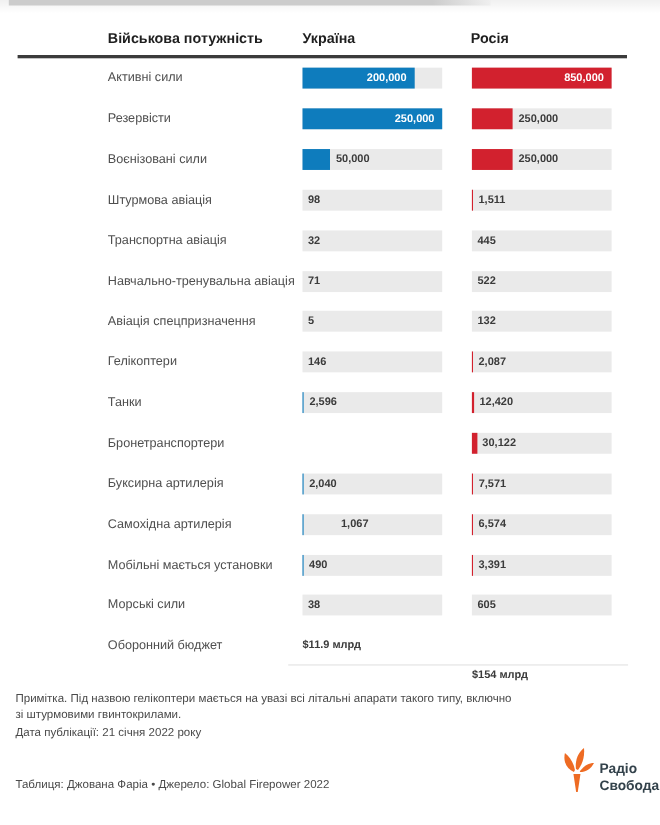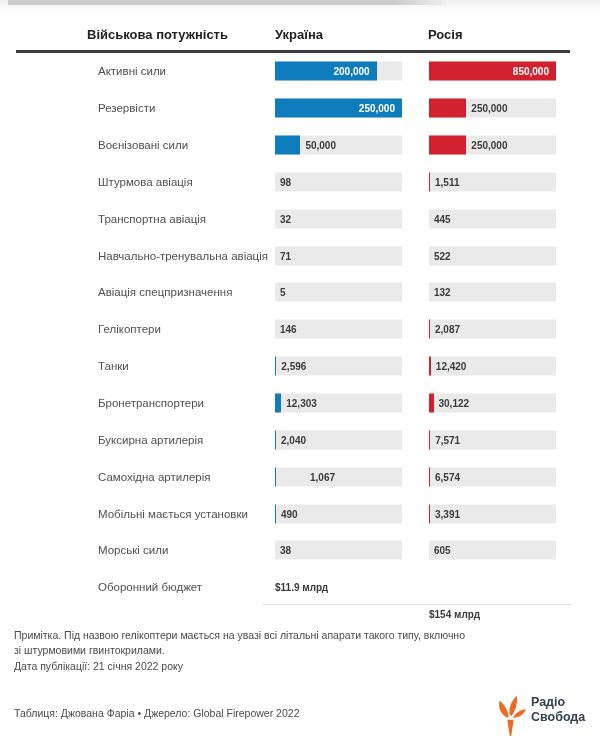--- a/index.html
+++ b/index.html
@@ -8,21 +8,21 @@
   .sheet { position:relative; width:600px; height:750px; background:#ffffff; overflow:hidden; }
 
   
   .top-shade { position:absolute; left:0; top:0; width:600px; height:12px;
     background:linear-gradient(to bottom, rgba(0,0,0,0.06), rgba(0,0,0,0)); }
   .top-strip { position:absolute; left:8px; top:0; width:438px; height:5px;
     background:linear-gradient(to right,#cccccc 0%,#cccccc 88%,#efefef 100%); }
 
   
   .col-header { position:absolute; top:27px; font-size:13px; font-weight:bold; color:#1f1f1f; white-space:nowrap; }
-  .hdr-metric { left:87px; }
+  .hdr-metric { left:98px; }
   .hdr-ua { left:275px; }
   .hdr-ru { left:428px; }
   .header-rule { position:absolute; left:16px; top:50px; width:554px; height:2.5px; background:#3b3b3b; }
 
   
   .rows { position:absolute; left:0; top:53px; width:600px; }
   .row { position:relative; width:600px; height:36.85px; }
   .row-label { position:absolute; left:98px; top:50%; transform:translateY(-50%);
     font-size:11.5px; color:#4f4f4f; white-space:nowrap; }
   .cell { position:absolute; top:50%; transform:translateY(-50%); width:127px; height:19px; }
@@ -38,21 +38,21 @@
 
   
   .footer-divider { position:absolute; left:262px; top:604px; width:309px; height:1px; background:#e2e2e2; }
   .foot { position:absolute; left:14px; font-size:10.5px; color:#4a4a4a; line-height:15.4px; white-space:nowrap; }
   .foot-note { top:628px; }
   .foot-published { top:659px; }
   .foot-asof { top:674px; }
   .foot-credit { top:706px; }
 
   
-  .logo { position:absolute; left:495px; top:679px; display:flex; align-items:flex-start;margin-top:16px; }
+  .logo { position:absolute; left:509px; top:679px; display:flex; align-items:flex-end; }
   .logo-icon { width:31px; height:42px; }
   .logo-text { margin-left:5px; font-size:12.5px; font-weight:bold; color:#33424b; line-height:14.5px; }
 </style>
 </head>
 <body>
 
 <div class="sheet">
   <div class="top-shade"></div>
   <div class="top-strip"></div>
 
@@ -201,26 +201,20 @@
     <div class="cell cell-ru">
       <div class="track">
         <div class="fill" style="width: 1.85569px; background: rgb(210, 33, 46);"></div>
         <span class="val" style="left: 6.85569px;">12,420</span>
       </div>
     </div>
   </div>
 
   <div class="row">
     <span class="row-label">Бронетранспортери</span>
-    <div class="cell cell-ua">
-      <div class="track">
-        <div class="fill" style="width: 6.24992px; background: rgb(14, 124, 189);"></div>
-        <span class="val" style="left: 11.2499px;">12,303</span>
-      </div>
-    </div>
     <div class="cell cell-ru">
       <div class="track">
         <div class="fill" style="width: 4.50058px; background: rgb(210, 33, 46);"></div>
         <span class="val" style="left: 9.50058px;">30,122</span>
       </div>
     </div>
   </div>
 
   <div class="row">
     <span class="row-label">Буксирна артилерія</span>

